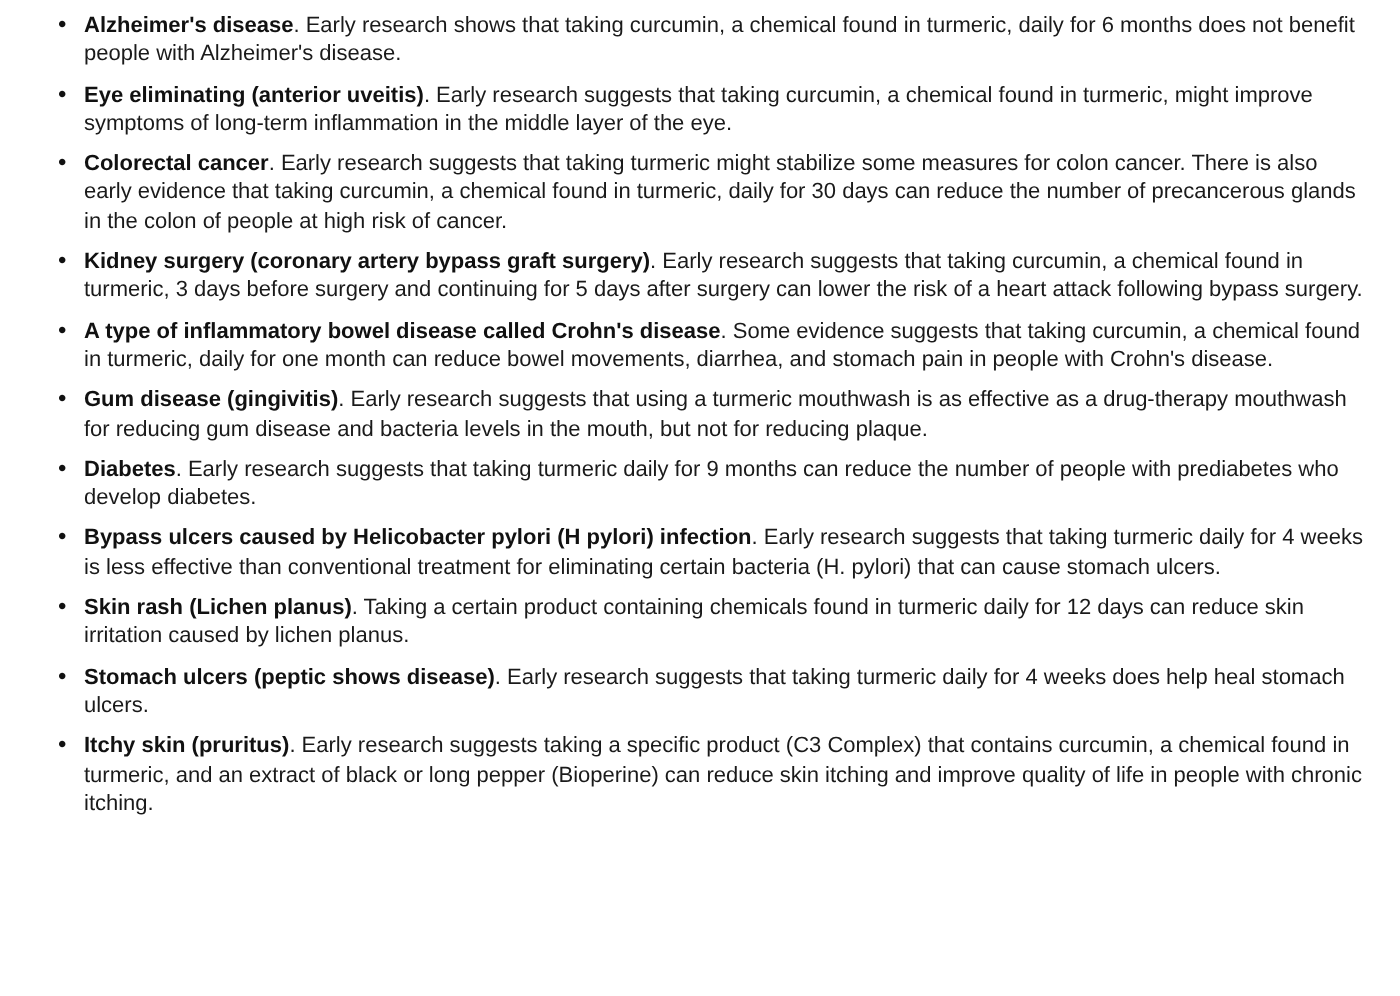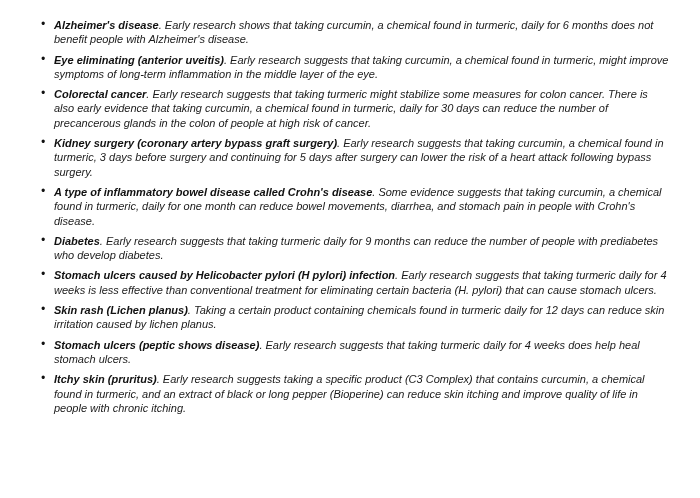--- a/index.html
+++ b/index.html
@@ -19,24 +19,23 @@
     padding: 6px 10px 4px 8px;
   }
   .section-heading {
     color: #2f6fa8;
     font-size: 11.5px;
     font-weight: normal;
     margin: 2px 0 6px 2px;
     letter-spacing: 0.1px;
   }
   ul.items {
-    margin: 12px;
+    margin: 0;
     padding: 0 0 0 34px;
     list-style: none;
-    font-style: italic;
   }
   ul.items > li {
     position: relative;
     font-size: 11px;
     line-height: 1.30;
     color: #1a1a1a;
     margin: 0 0 6px 0;
     padding: 0 8px 0 0;
     text-align: left;
   }
@@ -60,20 +59,21 @@
 </head>
 <body>
 
 <div class="page">
   <ul class="items">
     <li><span class="term">Alzheimer's disease</span><span class="desc">. Early research shows that taking curcumin, a chemical found in turmeric, daily for 6 months does not benefit people with Alzheimer's disease.</span></li>
     <li><span class="term">Eye eliminating (anterior uveitis)</span><span class="desc">. Early research suggests that taking curcumin, a chemical found in turmeric, might improve symptoms of long‐term inflammation in the middle layer of the eye.</span></li>
     <li><span class="term">Colorectal cancer</span><span class="desc">. Early research suggests that taking turmeric might stabilize some measures for colon cancer. There is also early evidence that taking curcumin, a chemical found in turmeric, daily for 30 days can reduce the number of precancerous glands in the colon of people at high risk of cancer.</span></li>
     <li><span class="term">Kidney surgery (coronary artery bypass graft surgery)</span><span class="desc">. Early research suggests that taking curcumin, a chemical found in turmeric, 3 days before surgery and continuing for 5 days after surgery can lower the risk of a heart attack following bypass surgery.</span></li>
     <li><span class="term">A type of inflammatory bowel disease called Crohn's disease</span><span class="desc">. Some evidence suggests that taking curcumin, a chemical found in turmeric, daily for one month can reduce bowel movements, diarrhea, and stomach pain in people with Crohn's disease.</span></li>
+    <li><span class="term">Gum disease (gingivitis)</span><span class="desc">. Early research suggests that using a turmeric mouthwash is as effective as a drug‐therapy mouthwash for reducing gum disease and bacteria levels in the mouth, but not for reducing plaque.</span></li>
     <li><span class="term">Diabetes</span><span class="desc">. Early research suggests that taking turmeric daily for 9 months can reduce the number of people with prediabetes who develop diabetes.</span></li>
-    <li><span class="term">Stomach ulcers caused by Helicobacter pylori (H pylori) infection</span><span class="desc">. Early research suggests that taking turmeric daily for 4 weeks is less effective than conventional treatment for eliminating certain bacteria (H. pylori) that can cause stomach ulcers.</span></li>
+    <li><span class="term">Bypass ulcers caused by Helicobacter pylori (H pylori) infection</span><span class="desc">. Early research suggests that taking turmeric daily for 4 weeks is less effective than conventional treatment for eliminating certain bacteria (H. pylori) that can cause stomach ulcers.</span></li>
     <li><span class="term">Skin rash (Lichen planus)</span><span class="desc">. Taking a certain product containing chemicals found in turmeric daily for 12 days can reduce skin irritation caused by lichen planus.</span></li>
     <li><span class="term">Stomach ulcers (peptic shows disease)</span><span class="desc">. Early research suggests that taking turmeric daily for 4 weeks does help heal stomach ulcers.</span></li>
     <li><span class="term">Itchy skin (pruritus)</span><span class="desc">. Early research suggests taking a specific product (C3 Complex) that contains curcumin, a chemical found in turmeric, and an extract of black or long pepper (Bioperine) can reduce skin itching and improve quality of life in people with chronic itching.</span></li>
 
   </ul>
 </div>
 
 </body></html>

